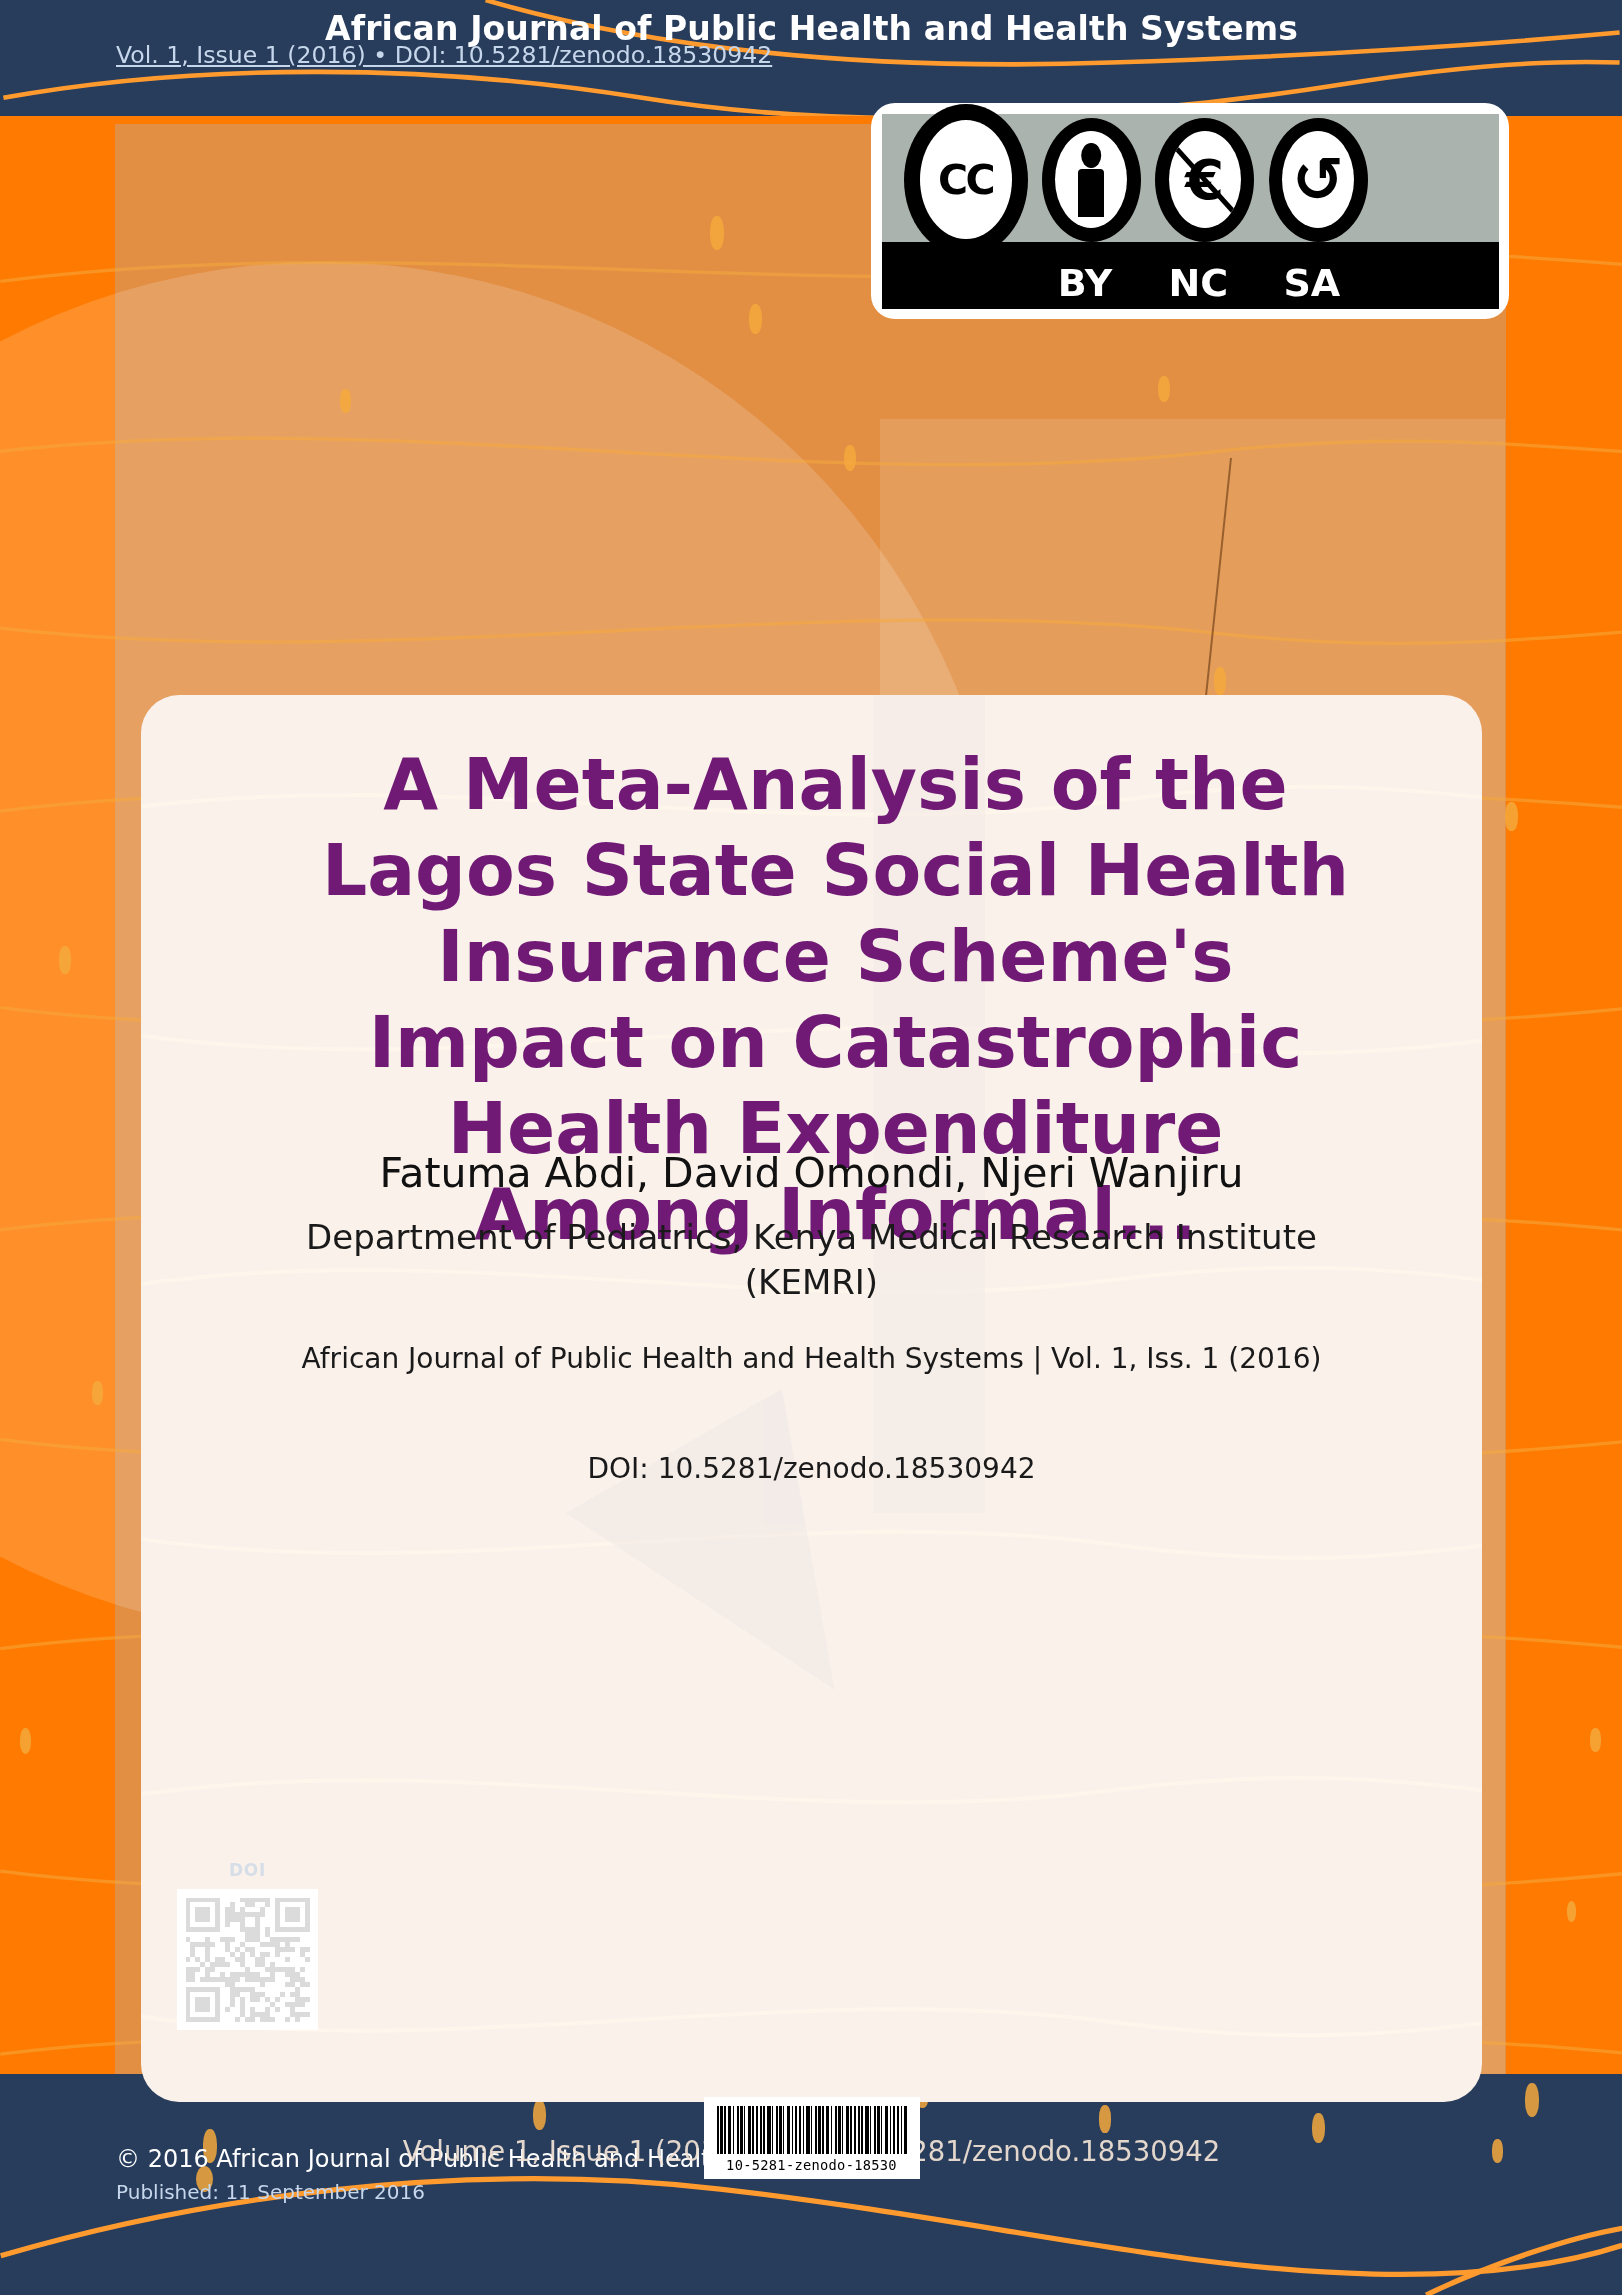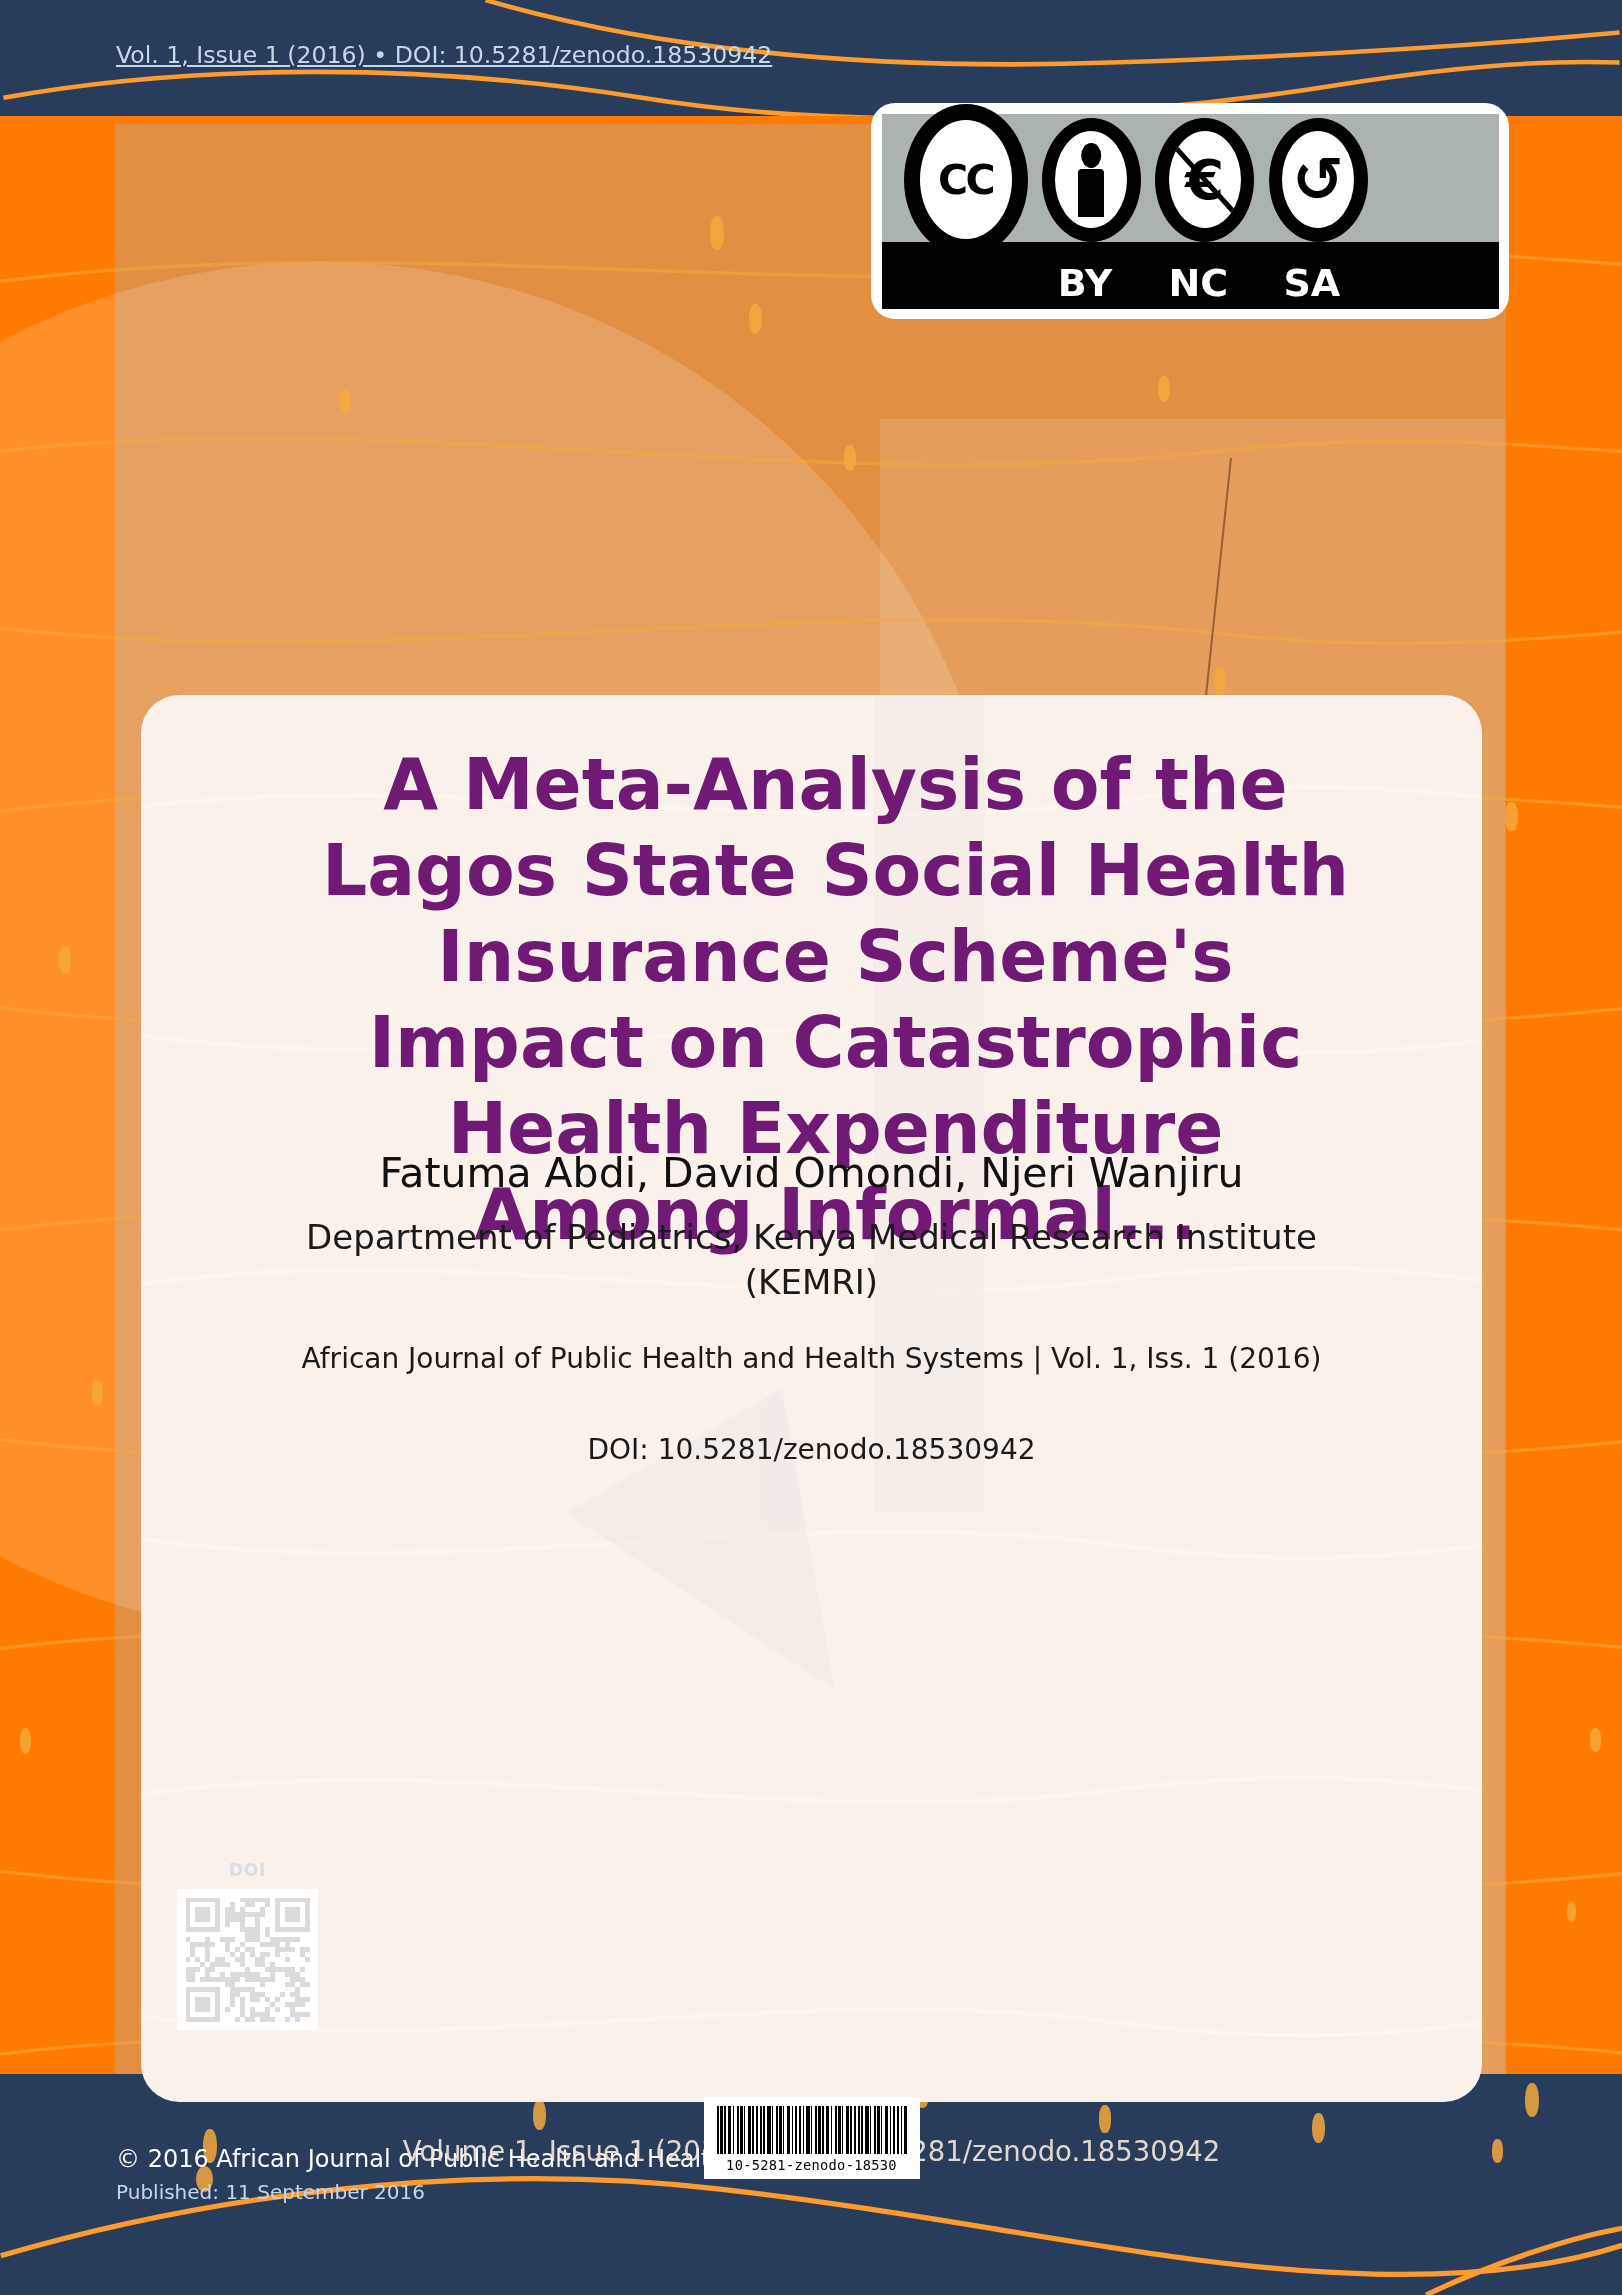--- a/index.html
+++ b/index.html
@@ -180,21 +180,21 @@
     position:absolute;left:0;right:0;top:520px;
     text-align:center;font-size:34px;color:#1a1a1a;
     padding:0 151px;box-sizing:border-box;line-height:1.33;
   }
   .citation{
     position:absolute;left:0;right:0;top:645px;
     text-align:center;font-size:28px;color:#1a1a1a;
     padding:0 115px;box-sizing:border-box;line-height:1.36;
   }
   .doi-line{
-    position:absolute;left:0;right:0;top:738px;
+    position:absolute;left:0;right:0;top:757px;
     text-align:center;font-size:28px;color:#1a1a1a;
   }
 
   
   .qr-wrap{
     position:absolute;left:36px;bottom:72px;
     width:141px;
   }
   .qr-label{
     text-align:center;color:#D6DEE8;font-weight:bold;font-size:17px;
@@ -303,20 +303,21 @@
     <div class="dot" style="left:631px;top:2228px;width:10.5px;height:22px;border-radius:45%;"></div>
   </div>
 
   <div class="header-band">
     <svg class="wave" width="1623" height="116" viewBox="0 0 2480 178">
       <g fill="none" stroke="#FF9B2E" stroke-width="7">
         <path d="M740,0 C980,70 1300,110 1700,96 C2010,86 2260,70 2480,50"></path>
         <path d="M0,150 C300,96 660,98 980,150 C1300,202 1700,186 2050,130 C2240,100 2380,92 2480,96"></path>
       </g>
     </svg>
+    <div class="header-title">African Journal of Public Health and Health Systems</div>
     <div class="header-sub">Vol. 1, Issue 1 (2016) • DOI: 10.5281/zenodo.18530942</div>
   </div>
 
   <div class="cc-badge">
     <div class="cc-inner">
       <div class="cc-top"></div>
       <div class="cc-icons">
 
         <div class="cc-circ first">
           <div class="inner">CC</div>

